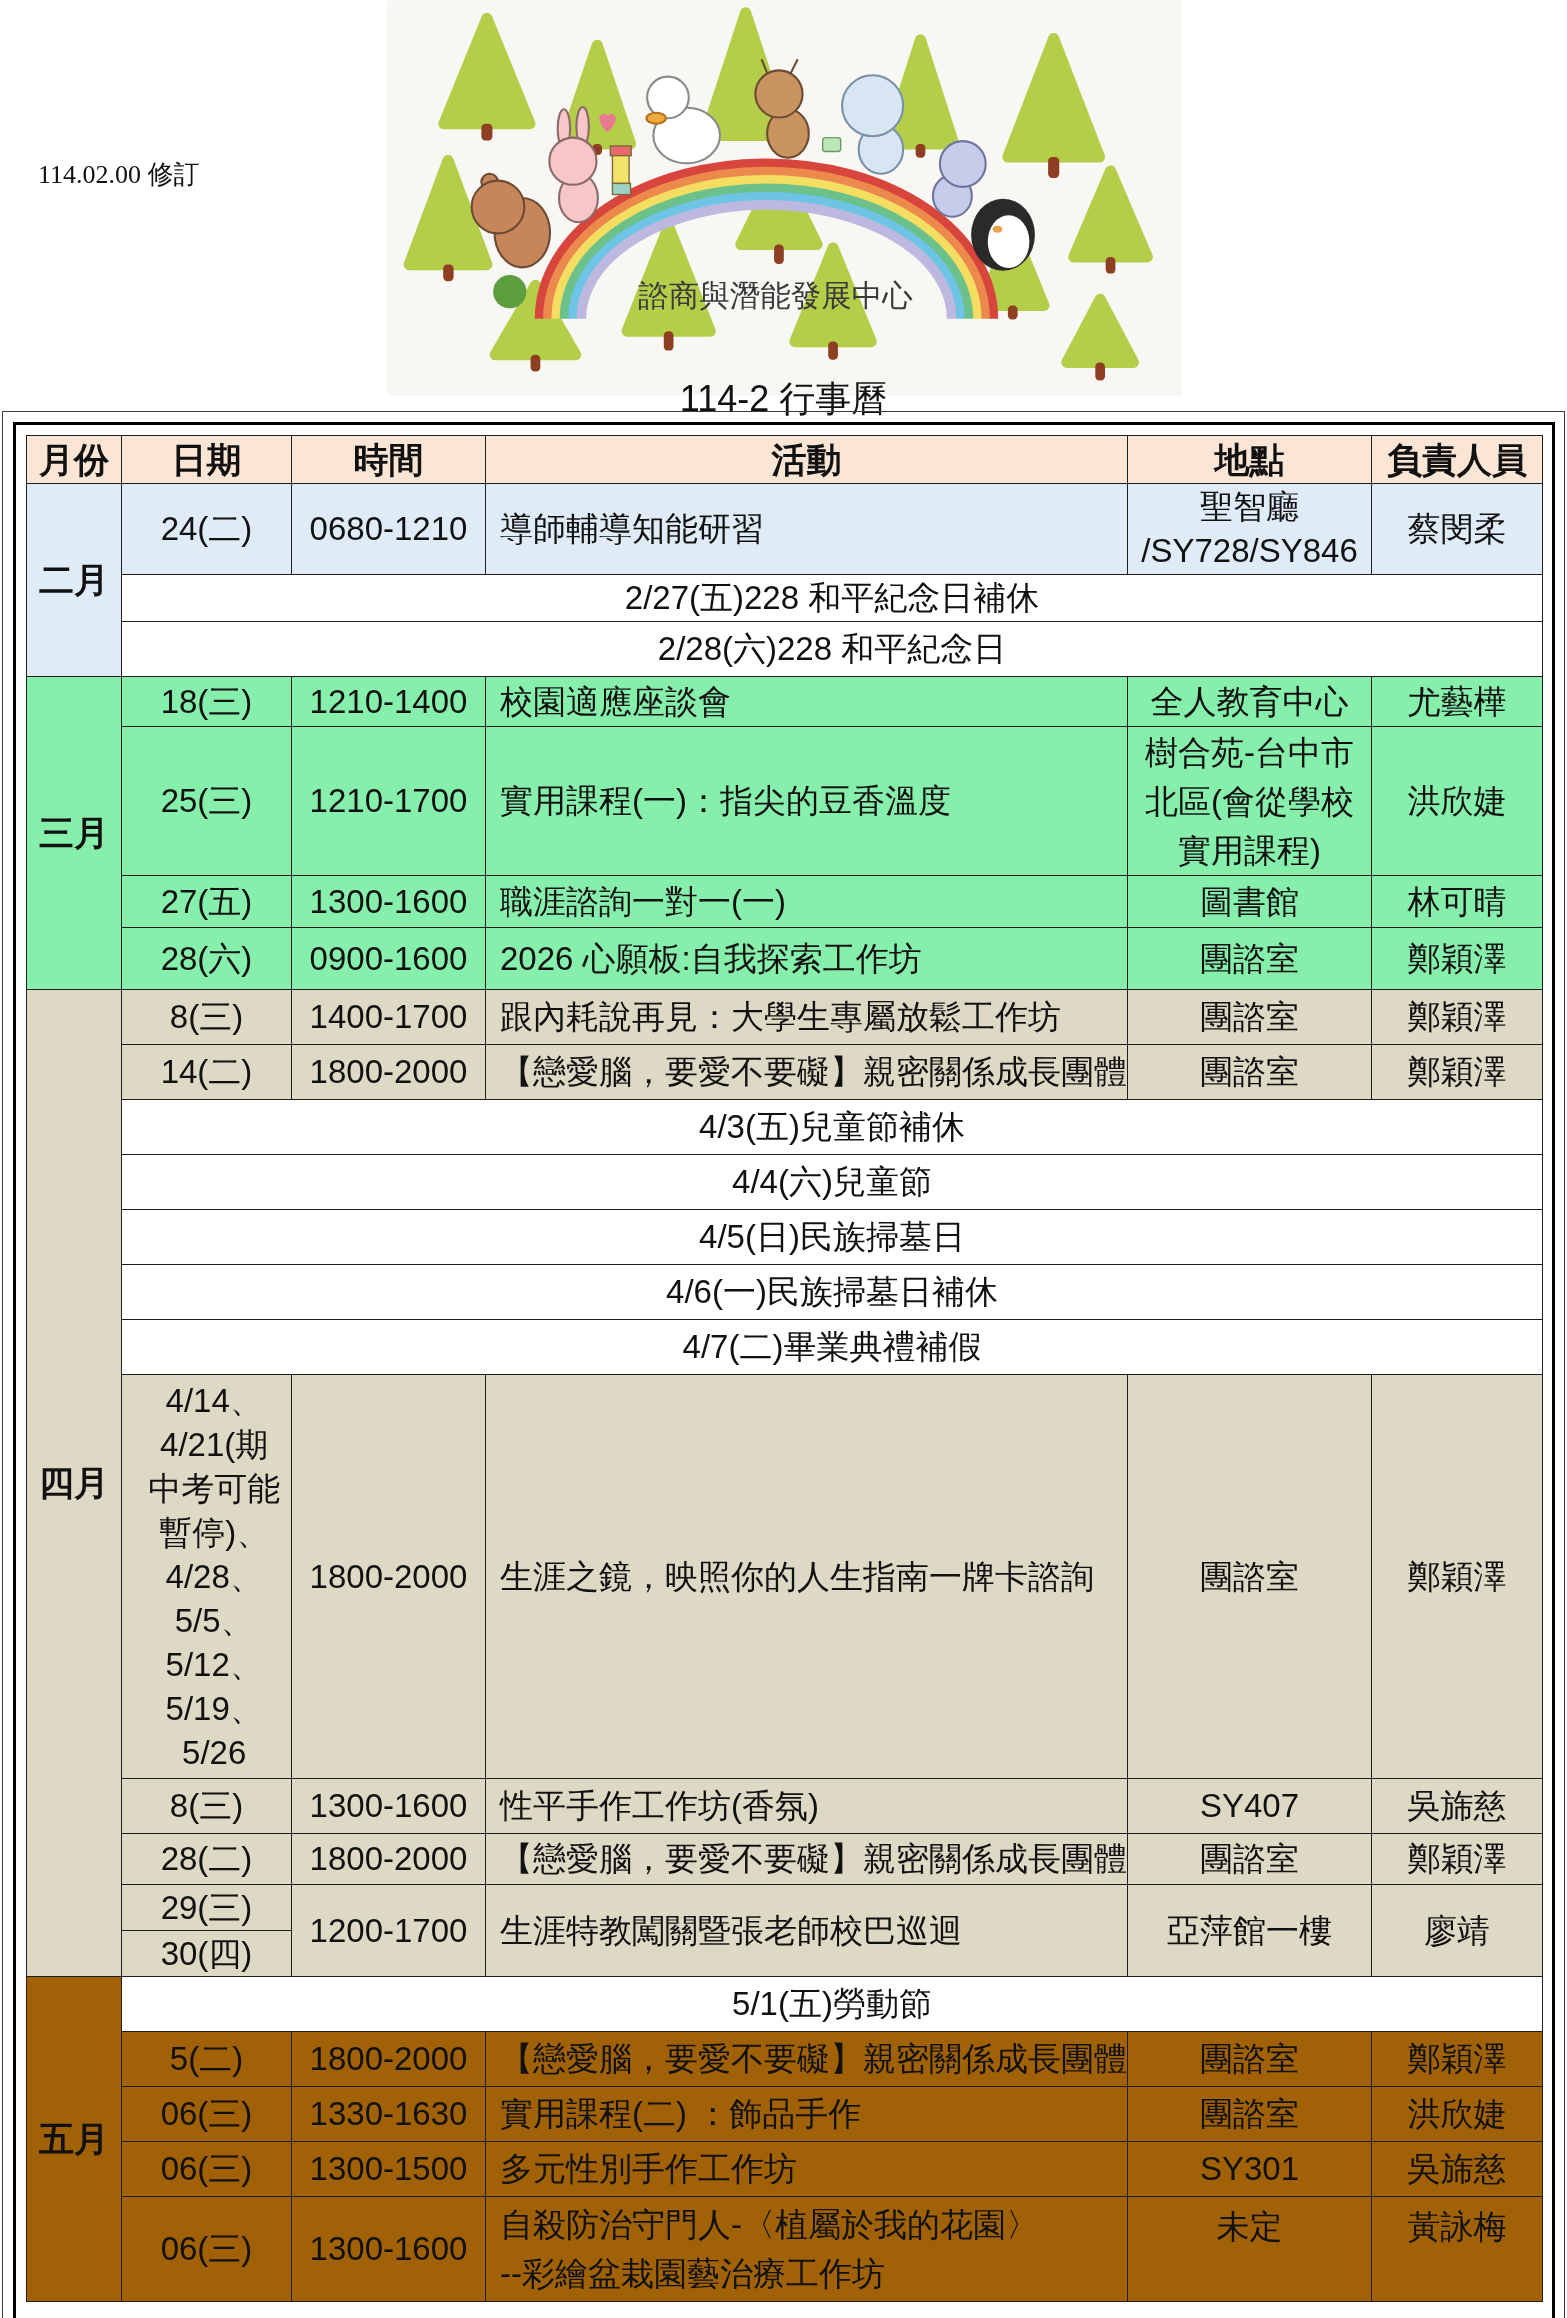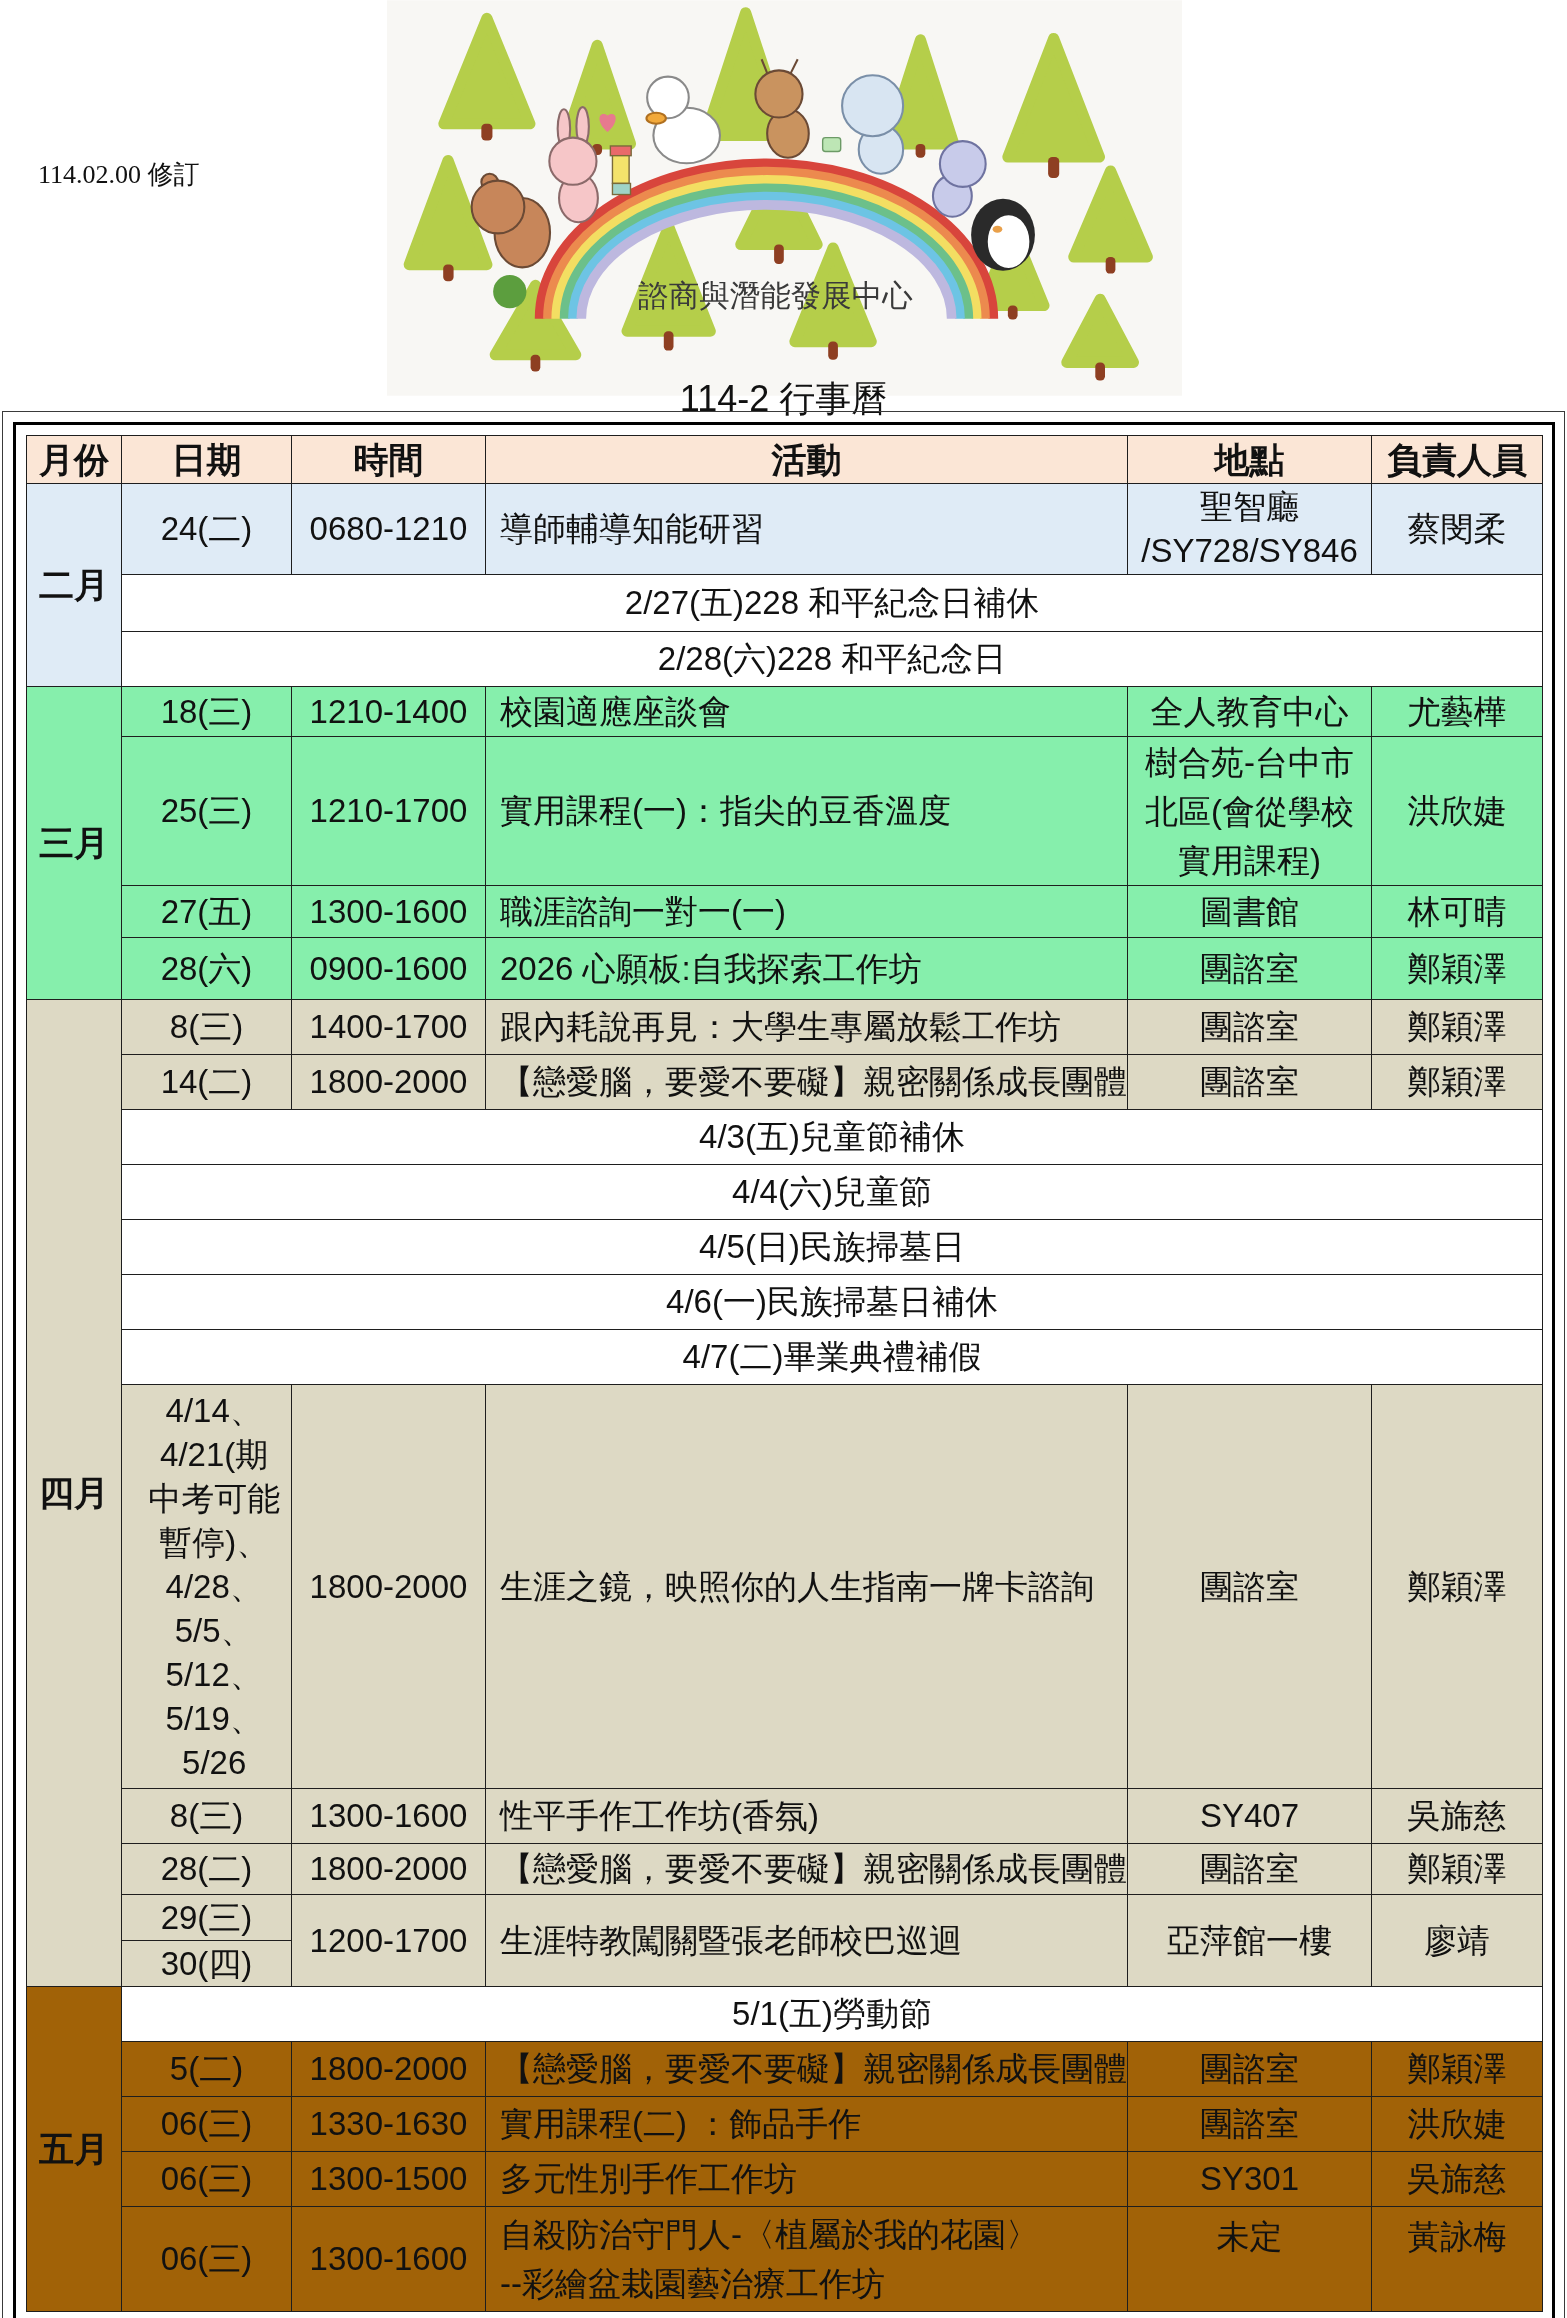--- a/index.html
+++ b/index.html
@@ -173,21 +173,21 @@
 
     <tr style="height:91px">
       <td class="c-month feb" rowspan="3">二月</td>
       <td class="feb">24(二)</td>
       <td class="feb">0680-1210</td>
       <td class="feb c-act">導師輔導知能研習</td>
       <td class="feb">聖智廳
 /SY728/SY846</td>
       <td class="feb">蔡閔柔</td>
     </tr>
-    <tr style="height:57px">
+    <tr style="height:47px">
       <td class="c-holiday" colspan="5">2/27(五)228 和平紀念日補休</td>
     </tr>
     <tr style="height:55px">
       <td class="c-holiday" colspan="5">2/28(六)228 和平紀念日</td>
     </tr>
 
     <tr style="height:50px">
       <td class="c-month mar" rowspan="4">三月</td>
       <td class="mar">18(三)</td>
       <td class="mar">1210-1400</td>

